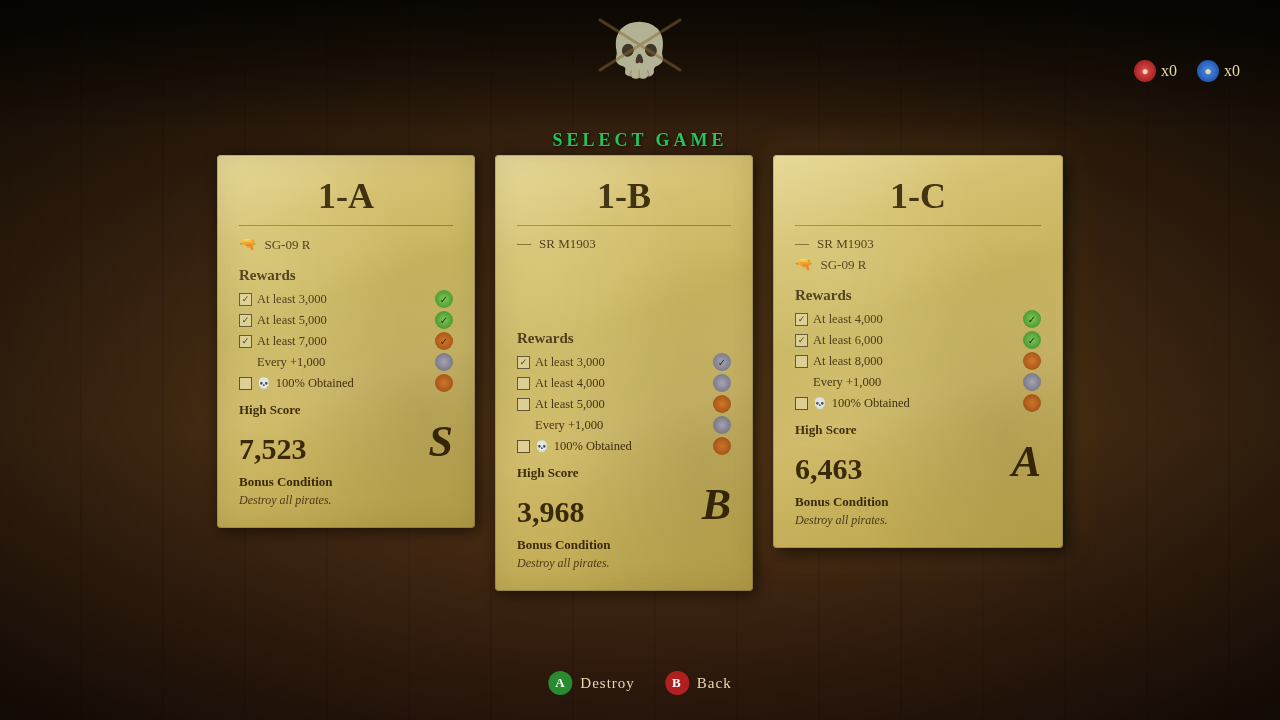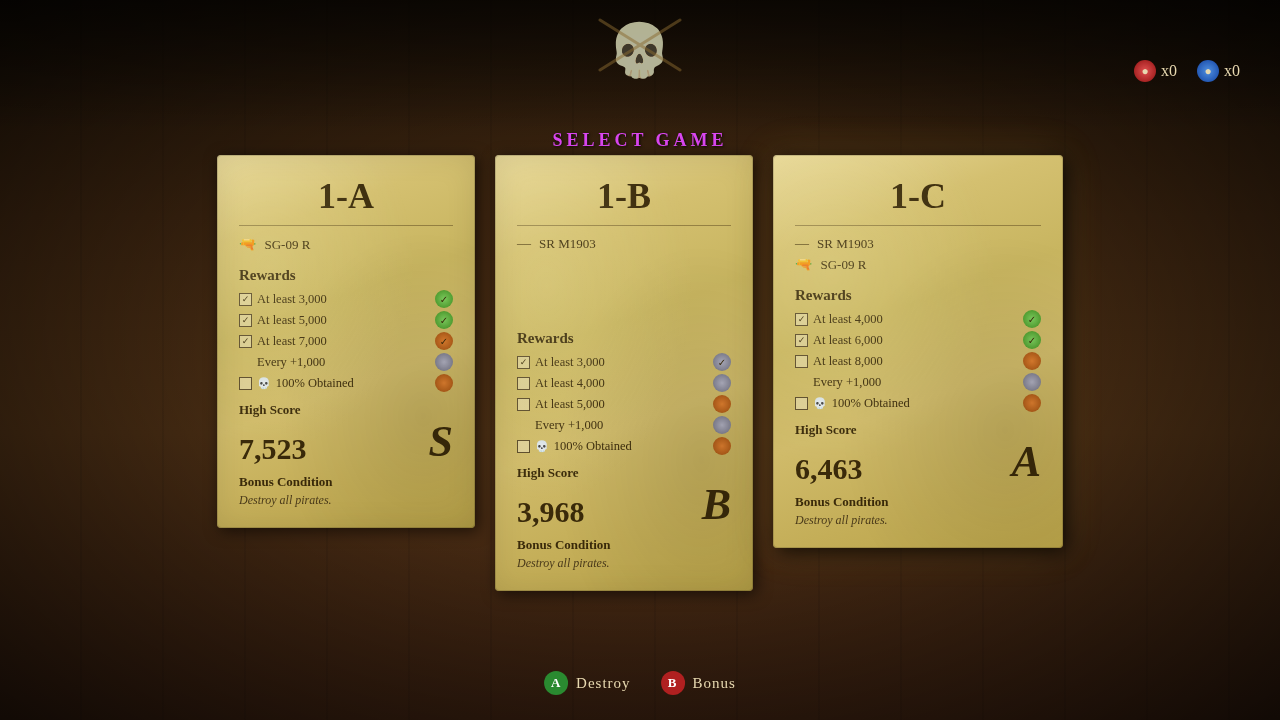--- a/index.html
+++ b/index.html
@@ -63,21 +63,21 @@
       font-size: 52px;
       filter: sepia(1) brightness(0.7);
     }
 
     
     .select-game-title {
       position: absolute;
       top: 130px;
       left: 50%;
       transform: translateX(-50%);
-      color: #d946ef;
+      color: #22c55e;
       font-size: 18px;
       letter-spacing: 4px;
       text-transform: uppercase;
       font-weight: bold;
       text-shadow: 1px 1px 3px rgba(0,0,0,0.8);
     }
 
     
     .currency-display {
       position: absolute;
@@ -504,15 +504,15 @@
 
 </div>
 
 <div class="bottom-bar">
   <div class="bottom-btn">
     <div class="btn-circle green">A</div>
     <span>Destroy</span>
   </div>
   <div class="bottom-btn">
     <div class="btn-circle red">B</div>
-    <span>Bonus</span>
+    <span>Back</span>
   </div>
 </div>
 
 </body></html>

